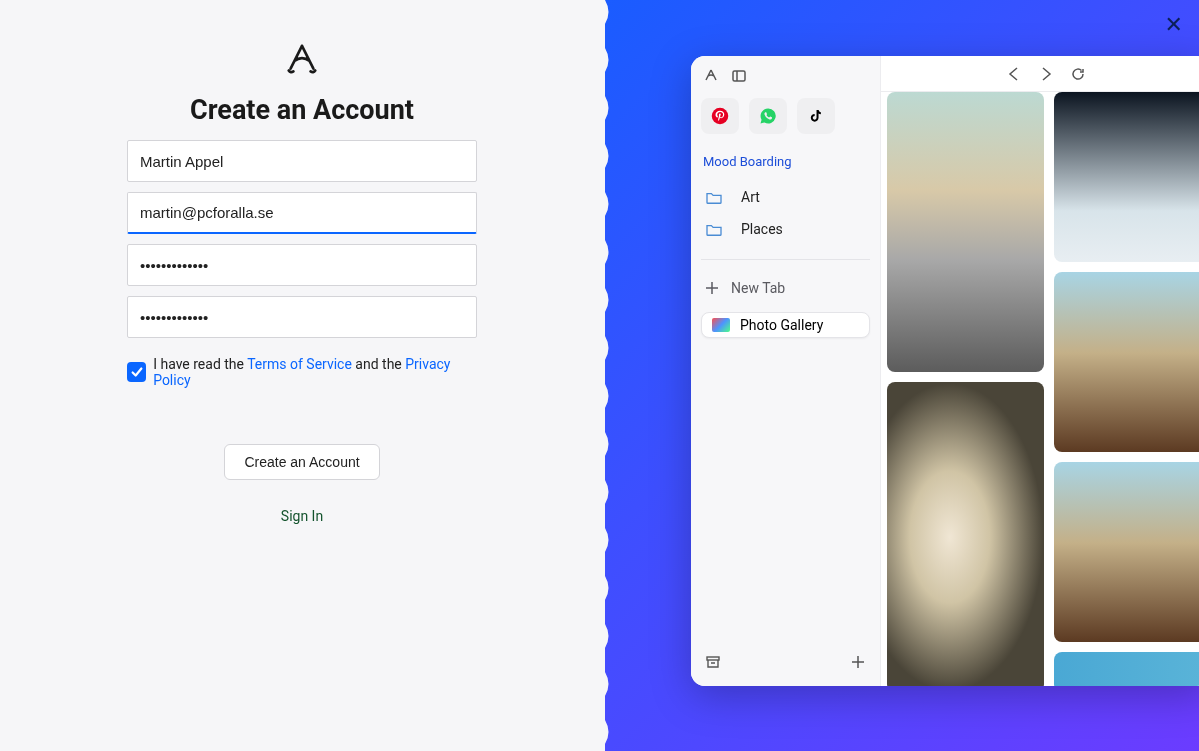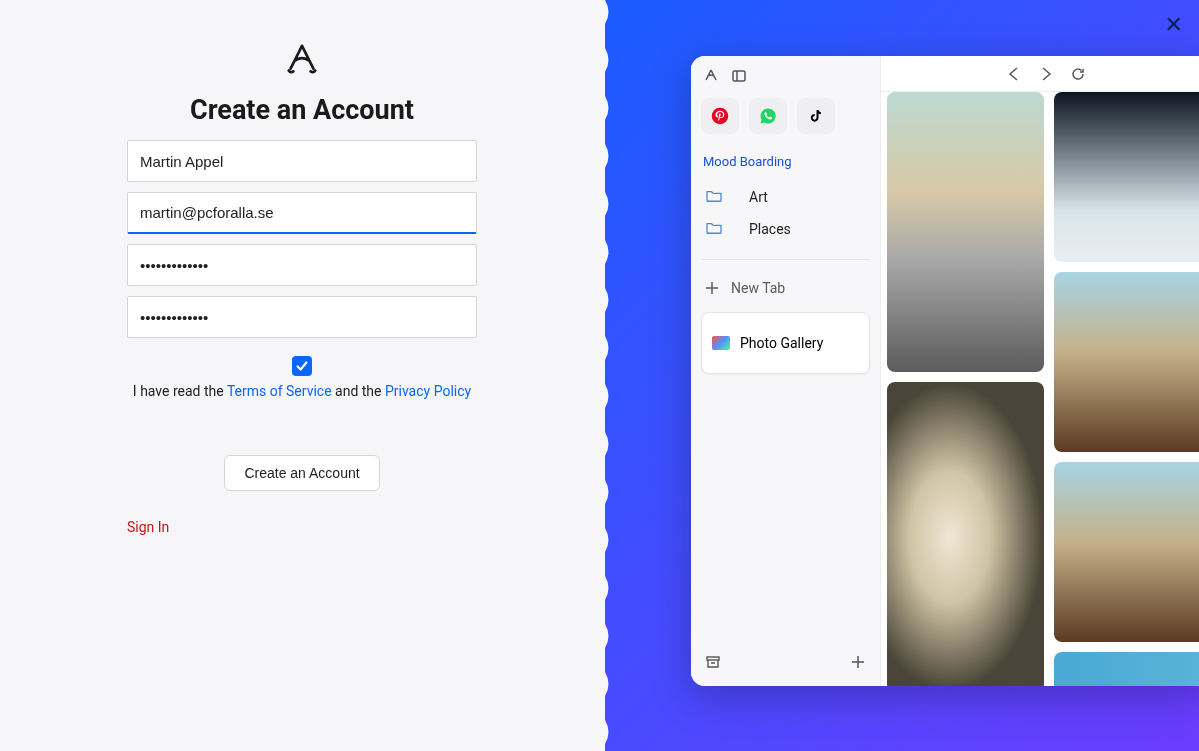--- a/index.html
+++ b/index.html
@@ -49,37 +49,37 @@
 .form { width: 350px; display: flex; flex-direction: column; gap: 10px; }
 .input {
   width: 100%; height: 42px; padding: 0 12px;
   border: 1px solid #d4d4d8; border-radius: 2px;
   font-size: 15px; background: #fff; color: #222;
   outline: none;
 }
 .input.focused { border-bottom: 2px solid #0a66ff; }
 .terms-row {
   display: flex; align-items: center; gap: 7px;
-  margin-top: 8px; font-size: 14px; color: #222; flex-direction: column;
+  margin-top: 8px; font-size: 14px; color: #222;
 }
 .checkbox {
   width: 20px; height: 20px; border-radius: 4px;
   background: #0a66ff; display: flex; align-items: center; justify-content: center;
   cursor: pointer;
 }
 .checkbox svg { width: 14px; height: 14px; }
 .terms-row a { color: #0a66ff; text-decoration: none; }
 .btn-create {
   width: 156px; height: 36px; margin: 46px auto 0;
   background: #fff; border: 1px solid #d4d4d8; border-radius: 6px;
   font-size: 14px; color: #222; cursor: pointer;
 }
 .signin-link {
-  display: block; text-align: left; margin-top: 18px;
-  font-size: 14px; color: #b91c1c; text-decoration: none; cursor: pointer;
+  display: block; text-align: center; margin-top: 18px;
+  font-size: 14px; color: #14532d; text-decoration: none; cursor: pointer;
 }
 .close-x {
   position: absolute; top: 12px; right: 16px;
   font-size: 22px; color: #0b1f57; cursor: pointer; z-index: 20;
 }
 .browser-preview {
   position: absolute; top: 56px; left: 86px;
   width: 520px; height: 630px;
   background: #fff; border-radius: 14px;
   box-shadow: 0 10px 40px rgba(0,0,0,.25);
@@ -97,34 +97,34 @@
 .pin {
   width: 38px; height: 36px; border-radius: 8px;
   background: #efeff1; display: flex; align-items: center; justify-content: center;
   cursor: pointer;
 }
 .pin.pinterest svg{width:18px;height:18px}
 .pin.whatsapp{color:#25d366}
 .pin.tiktok{color:#000}
 .space-label { font-size: 13px; color: #1d4ed8; margin-bottom: 12px; padding-left: 2px; }
 .folder {
-  display: flex; align-items: flex-start; gap: 26px;
+  display: flex; align-items: flex-end; gap: 18px;
   padding: 8px 4px; font-size: 14px; color: #222;
   cursor: pointer; border-radius: 6px;
 }
 .folder-icon { width: 18px; height: 14px; }
 .divider { height: 1px; background: #e4e4e8; margin: 14px 0; }
 .newtab {
   display: flex; align-items: center; gap: 12px;
   padding: 6px 4px; font-size: 14px; color: #5a5a60;
   cursor: pointer;
 }
 .tab-item {
   display: flex; align-items: center; gap: 10px;
-  padding: 22px 10px; margin-top: 10px;
+  padding: 4px 10px; margin-top: 10px;
   background: #fff; border: 1px solid #e4e4e8; border-radius: 8px;
   font-size: 14px; cursor: pointer;
   box-shadow: 0 1px 2px rgba(0,0,0,.05);
 }
 .tab-icon {
   width: 18px; height: 14px;
   background: linear-gradient(135deg,#ff4d4d,#4d94ff,#4dff88);
   border-radius: 2px;
 }
 .bp-bottom {

